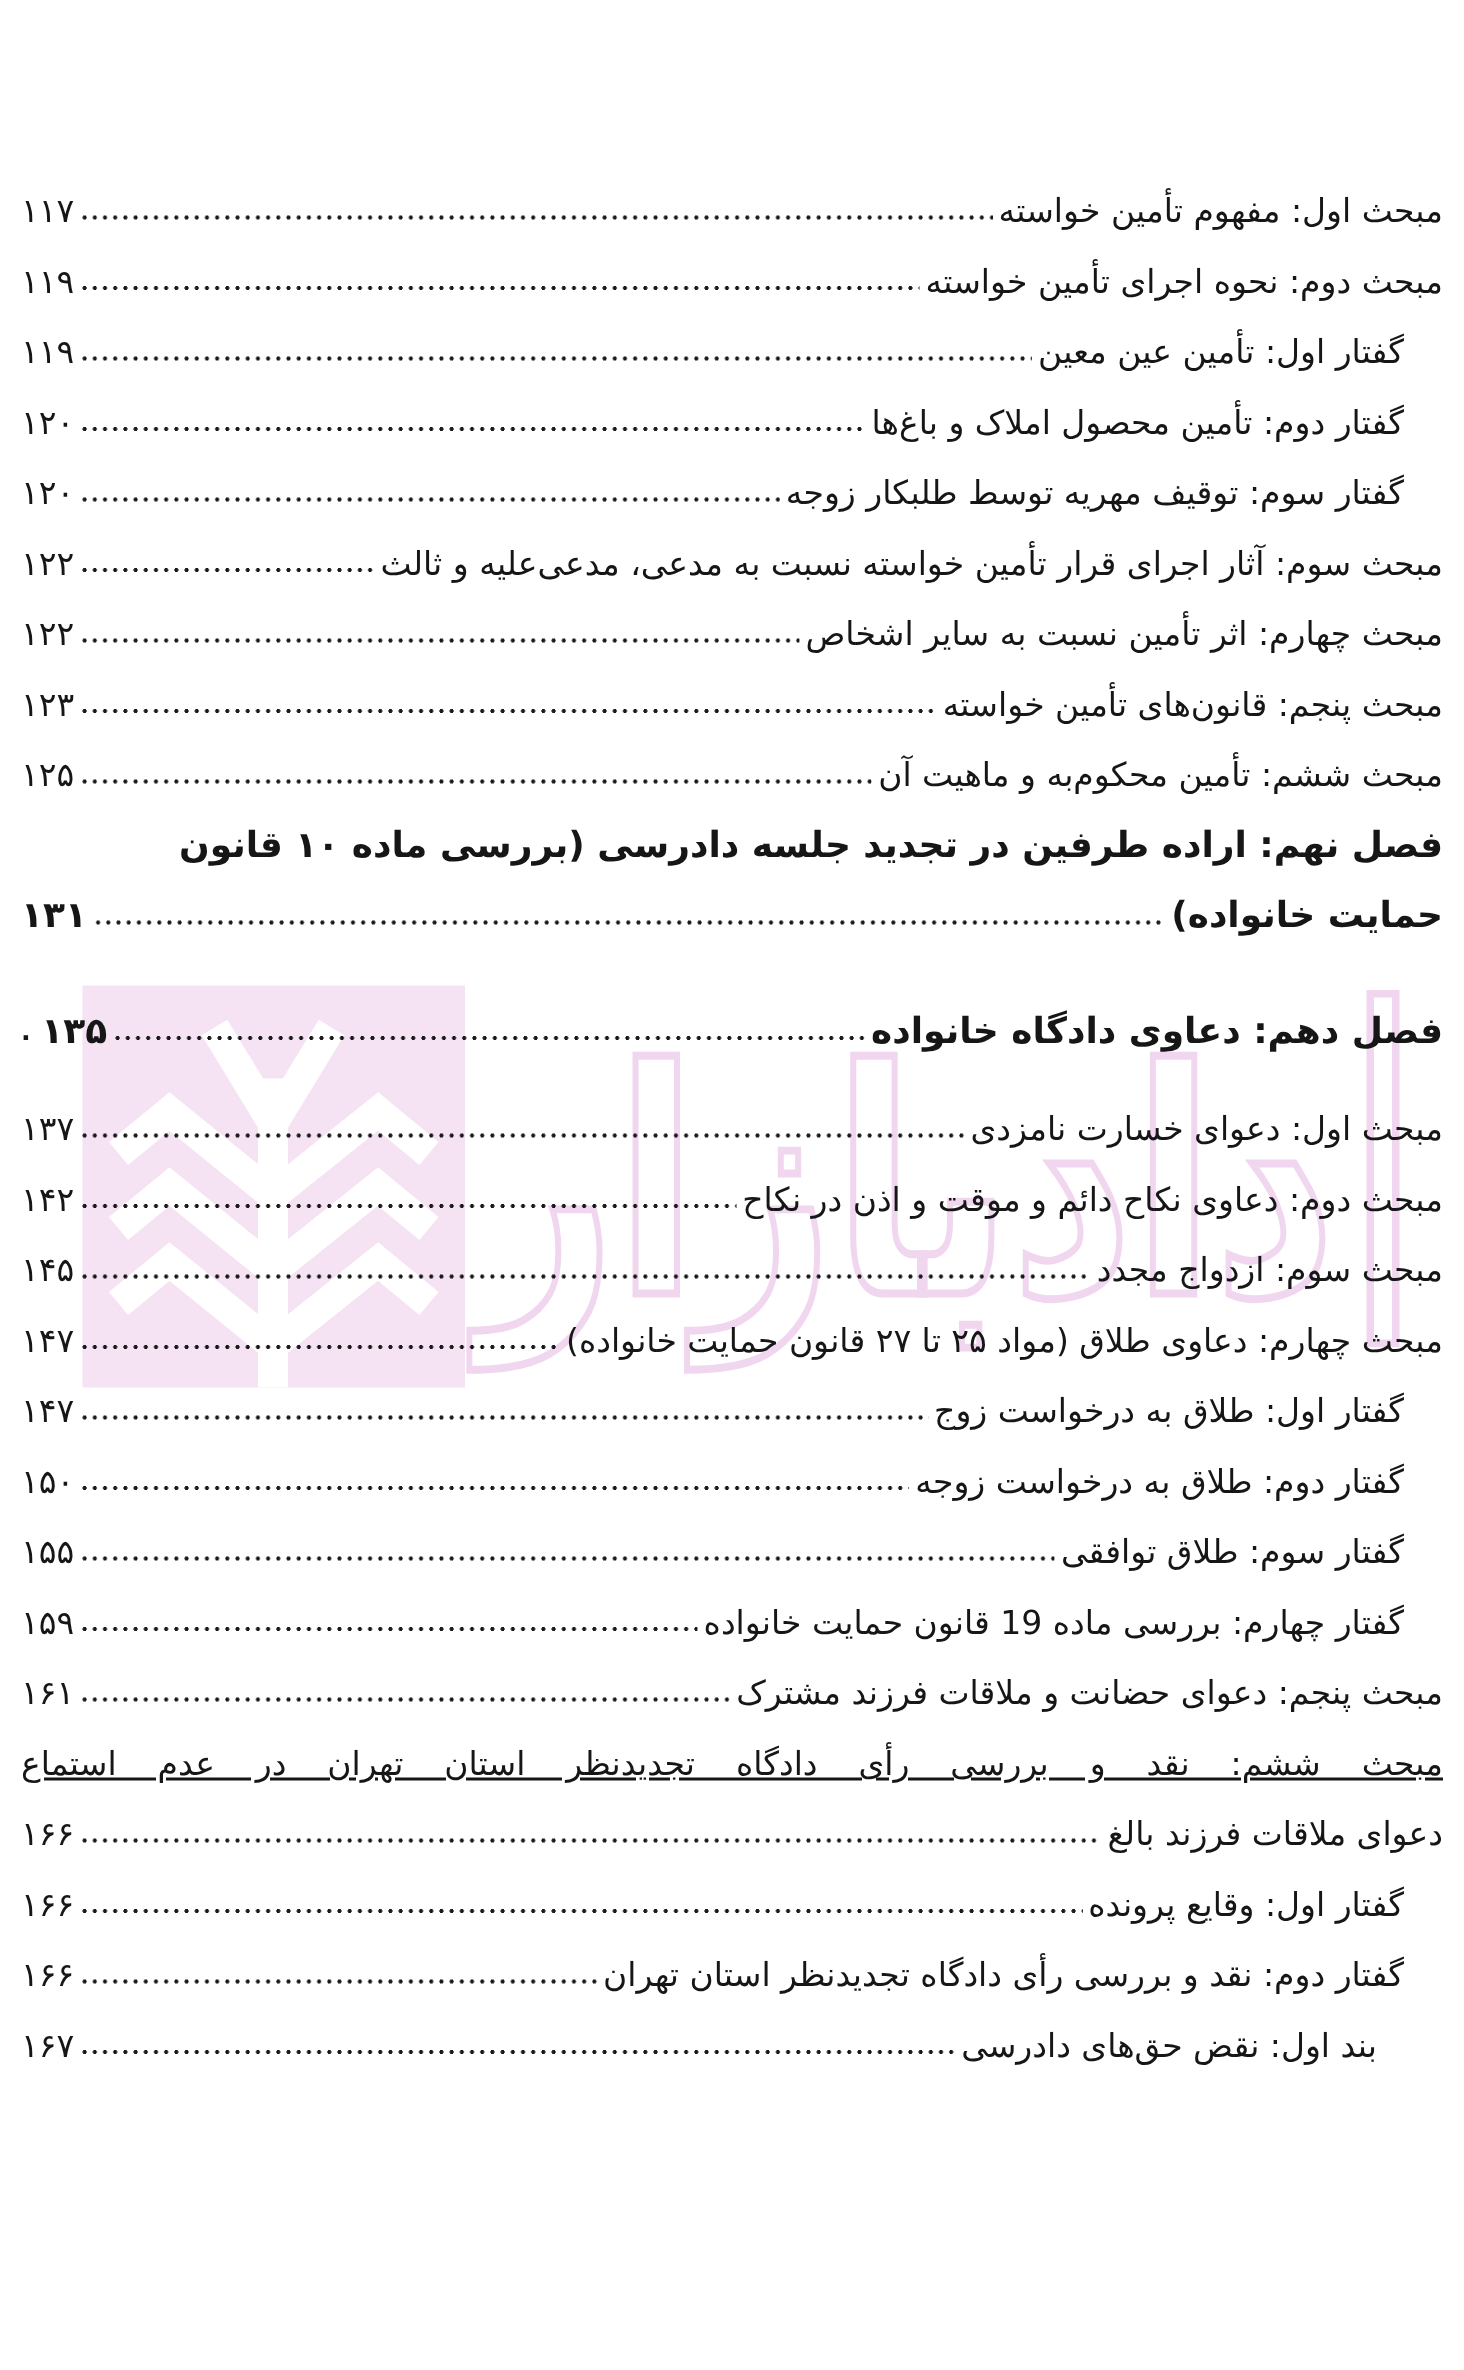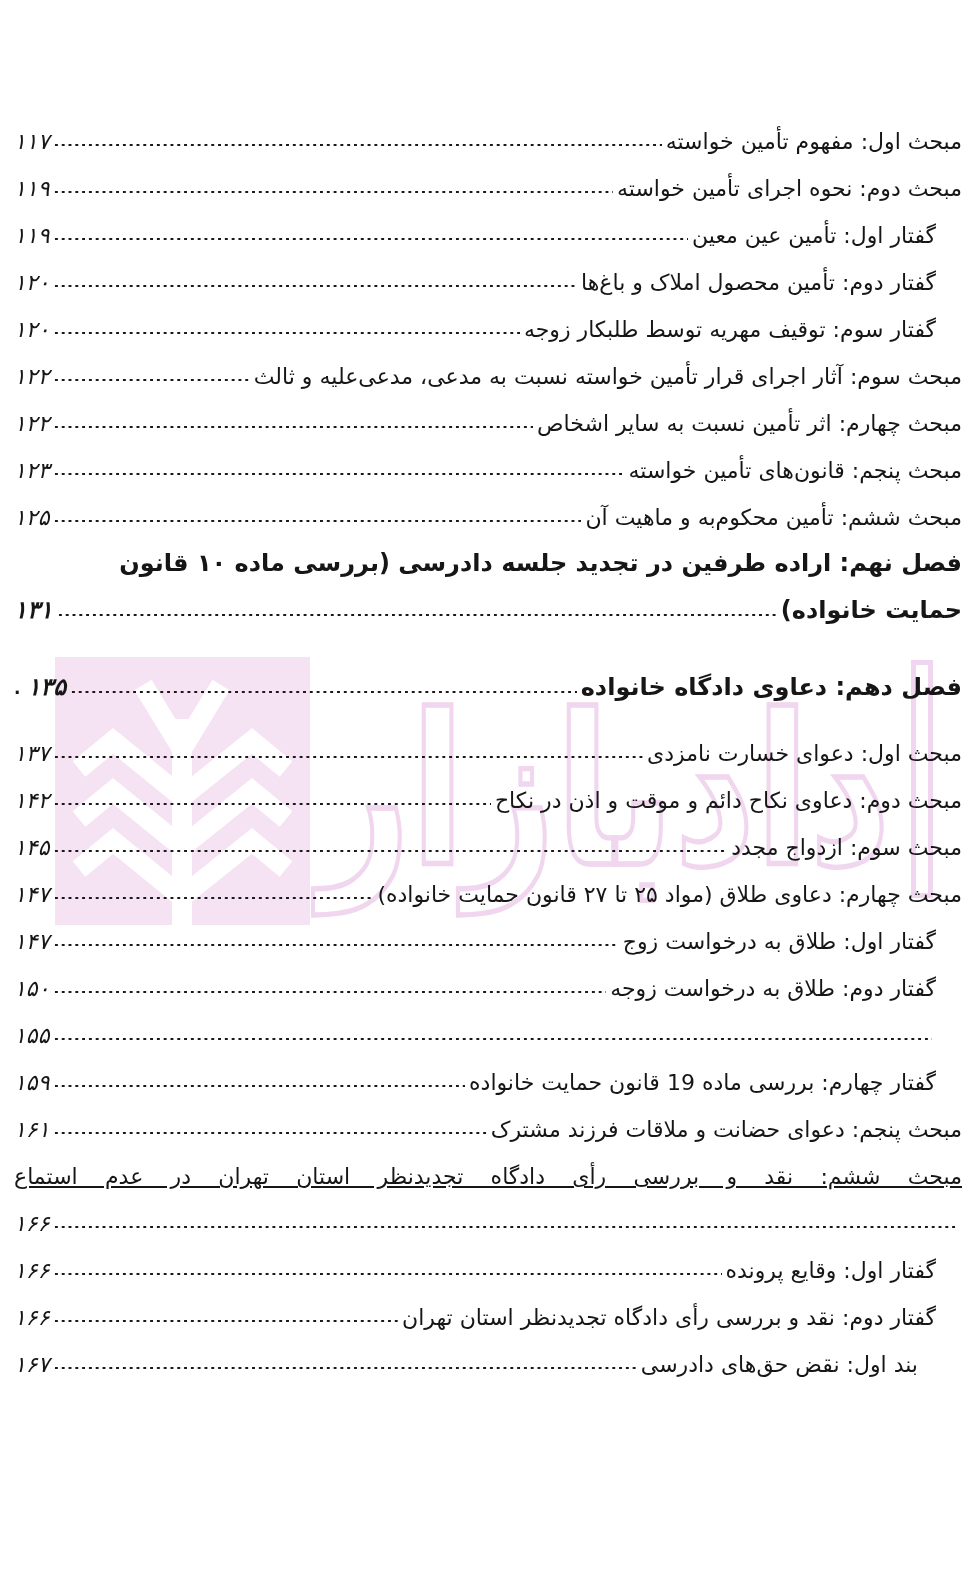--- a/index.html
+++ b/index.html
@@ -50,21 +50,21 @@
     font-size:22px;
   }
   .row .title{
     flex:0 0 auto;white-space:nowrap;padding-bottom:5px;
   }
   .row .leader{
     flex:1 1 auto;min-width:0;align-self:stretch;margin:0 4px;
     background:radial-gradient(circle, #191919 1.2px, transparent 1.45px) left bottom 10px / 6.8px 8px repeat-x;
   }
   .row .pagenum{
-    flex:0 0 auto;padding-bottom:5px;letter-spacing:1px;font-style:italic;
+    flex:0 0 auto;padding-bottom:5px;letter-spacing:1px;
   }
   .row .stray{
     flex:0 0 auto;padding-bottom:8px;margin-right:7px;font-size:17px;
   }
   .row.bold{font-weight:bold;font-size:24px;}
   .lvl-goftar{padding-right:26px;}
   .lvl-band{padding-right:44px;}
   .space-before{margin-top:30px;}
   .space-after{margin-bottom:18px;}
   .justify .title{flex:1 1 auto;white-space:normal;text-align:justify;text-align-last:justify;text-decoration:underline;}
@@ -196,20 +196,21 @@
     <span class="pagenum">۱۴۷</span>
 
   </div>
       <div class="row lvl-goftar">
     <span class="title">گفتار دوم: طلاق به درخواست زوجه</span>
     <span class="leader"></span>
     <span class="pagenum">۱۵۰</span>
 
   </div>
       <div class="row lvl-goftar">
+    <span class="title">گفتار سوم: طلاق توافقی</span>
     <span class="leader"></span>
     <span class="pagenum">۱۵۵</span>
 
   </div>
       <div class="row lvl-goftar">
     <span class="title">گفتار چهارم: بررسی ماده 19 قانون حمایت خانواده</span>
     <span class="leader"></span>
     <span class="pagenum">۱۵۹</span>
 
   </div>
@@ -217,20 +218,21 @@
     <span class="title">مبحث پنجم: دعوای حضانت و ملاقات فرزند مشترک</span>
     <span class="leader"></span>
     <span class="pagenum">۱۶۱</span>
 
   </div>
       <div class="row lvl-section justify">
     <span class="title">مبحث ششم: نقد و بررسی رأی دادگاه تجدیدنظر استان تهران در عدم استماع</span>
 
   </div>
       <div class="row lvl-section">
+    <span class="title">دعوای ملاقات فرزند بالغ</span>
     <span class="leader"></span>
     <span class="pagenum">۱۶۶</span>
 
   </div>
       <div class="row lvl-goftar">
     <span class="title">گفتار اول: وقایع پرونده</span>
     <span class="leader"></span>
     <span class="pagenum">۱۶۶</span>
 
   </div>

